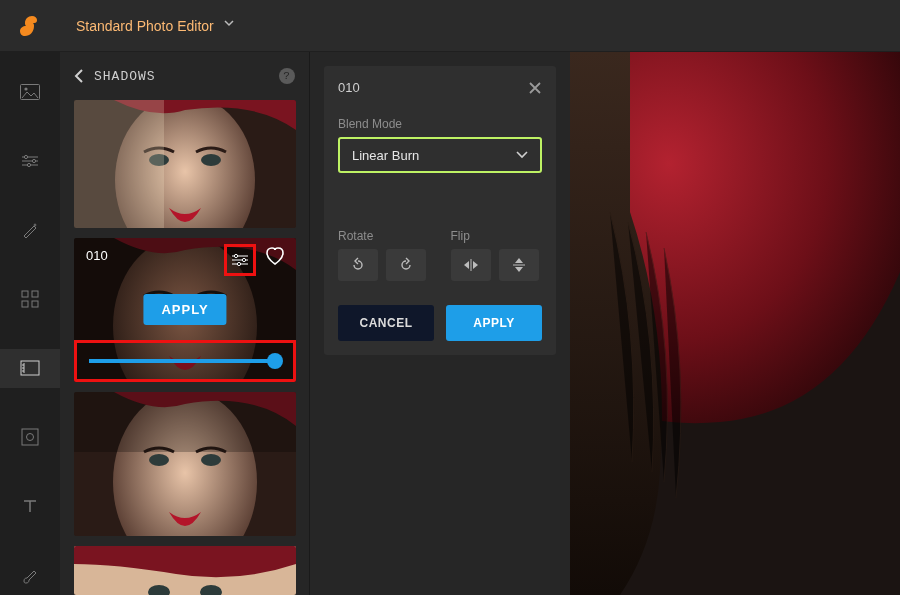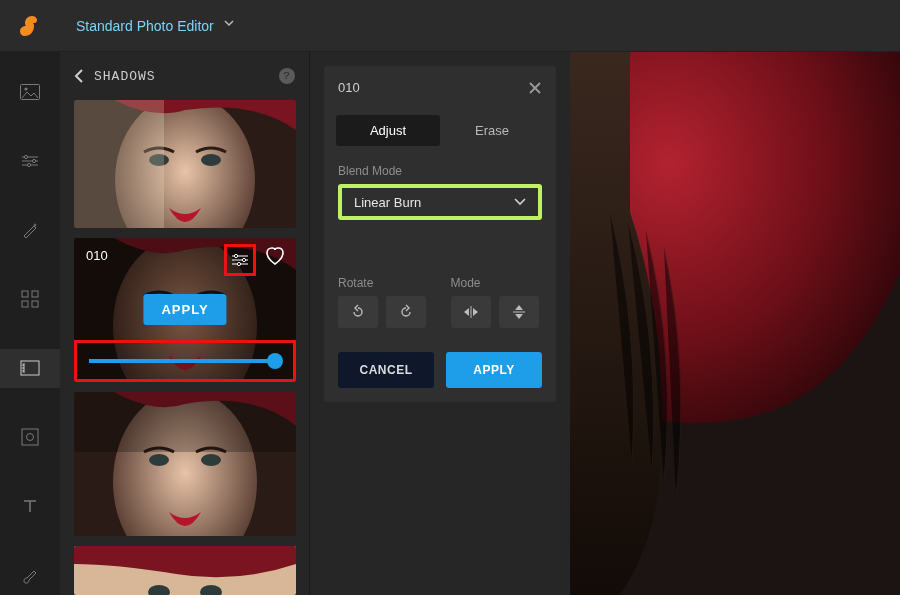--- a/index.html
+++ b/index.html
@@ -2,21 +2,21 @@
 <html><head>
 <meta charset="utf-8">
 <style>
   * { box-sizing: border-box; margin: 0; padding: 0; }
   html, body { width: 900px; height: 595px; overflow: hidden; font-family: Arial, Helvetica, sans-serif; background:#1a1a1a; }
   body { display: flex; flex-direction: column; }
 
   
   .topbar { height: 52px; background:#2b2b2b; display:flex; align-items:center; padding:0 16px; color:#e6e6e6; border-bottom:1px solid #1f1f1f;}
   .logo { width:24px; height:24px; margin-right:36px; display:flex; align-items:center; justify-content:center;}
-  .app-title { font-size:14px; color:#7dd3fc; display:flex; align-items:flex-start; gap:10px; cursor:pointer;}
+  .app-title { font-size:14px; color:#fdba74; display:flex; align-items:flex-start; gap:10px; cursor:pointer;}
   .chev { width:10px; height:10px; display:inline-block;}
 
   
   .main { flex:1; display:flex; min-height:0;}
   .iconbar { width:60px; background:#1f1f1f; display:flex; flex-direction:column; align-items:center; padding-top:20px; gap:30px;}
   .iconbar .ib { width:60px; height:48px; display:flex; align-items:center; justify-content:center; color:#7a7a7a; cursor:pointer;}
   .iconbar .ib.active { background:#2f2f2f; color:#cfcfcf;}
 
   .leftpanel { width:250px; background:#262626; display:flex; flex-direction:column; border-right:1px solid #1a1a1a;}
   .lp-head { height:48px; display:flex; align-items:center; padding:0 14px; color:#cfcfcf; font-size:13px; letter-spacing:1px;font-family:Liberation Mono, monospace;}
@@ -37,21 +37,21 @@
   .thumb.small .face { height:50px; object-fit:cover;}
 
   .settings { width:260px; background:#262626; padding:14px; display:flex; flex-direction:column;}
   .settings-card { background:#2f2f2f; border-radius:3px; padding:0; }
   .sc-head { display:flex; align-items:center; padding:14px 14px; color:#cfcfcf; font-size:13px;}
   .sc-head .close { margin-left:auto; color:#9a9a9a; cursor:pointer;}
   .tabs { display:flex; gap:0; padding:6px 12px 10px 12px;}
   .tab { flex:1; text-align:center; padding:8px 0; font-size:13px; color:#b9b9b9; border-radius:3px; cursor:pointer;}
   .tab.active { background:#1b1b1b; color:#fff;}
   .sec-label { padding:8px 14px 6px 14px; font-size:12px; color:#8d8d8d;}
-  .select { margin:0 14px 10px 14px; height:36px; border:4px solid #bef264; border-radius:3px; display:flex; align-items:center; padding:0 12px; color:#e6e6e6; font-size:13px; cursor:pointer; justify-content:space-between;}
+  .select { margin:0 14px 10px 14px; height:36px; border:2px solid #bef264; border-radius:3px; display:flex; align-items:center; padding:0 12px; color:#e6e6e6; font-size:13px; cursor:pointer; justify-content:space-between;}
   .row { display:flex; gap:21px; padding:0 14px 10px 14px;margin-top:48px;}
   .row .col { flex:1;}
   .btnrow { display:flex; gap:8px;}
   .iconbtn { width:40px; height:32px; background:#3a3a3a; border-radius:3px; display:flex; align-items:center; justify-content:center; color:#bcbcbc; cursor:pointer; font-size:14px;}
   .footer-btns { display:flex; gap:12px; padding:14px;}
   .btn { flex:1; height:36px; border:none; border-radius:3px; font-size:12px; font-weight:bold; letter-spacing:0.5px; cursor:pointer;}
   .btn.cancel { background:#0f172a; color:#dcdcdc;}
   .btn.apply { background:#1e9ee8; color:#fff;}
 
   .canvas { flex:1; background:#1b1b1b; position:relative; overflow:hidden;}
@@ -235,24 +235,20 @@
   <div class="settings">
     <div class="settings-card">
       <div class="sc-head">
         <span>010</span>
         <span class="close">
           <svg width="14" height="14" viewBox="0 0 14 14">
               <path d="M2 2l10 10M12 2L2 12" stroke="#9a9a9a" stroke-width="1.8"></path>
             </svg>
         </span>
       </div>
-      <div class="tabs">
-        <div class="tab active">Adjust</div>
-        <div class="tab">Erase</div>
-      </div>
       <div class="sec-label">Blend Mode</div>
       <div class="select">
         <span>Linear Burn</span>
         <svg width="12" height="8" viewBox="0 0 12 8">
             <path d="M1 1l5 5 5-5" stroke="#cfcfcf" stroke-width="1.6" fill="none"></path>
           </svg>
       </div>
       <div class="row">
         <div class="col">
           <div class="sec-label" style="padding-left:0">Rotate</div>
@@ -265,21 +261,21 @@
             </div>
             <div class="iconbtn">
               <svg width="16" height="16" viewBox="0 0 16 16">
                   <path d="M12 8a4 4 0 1 1-4-4" fill="none" stroke="#bcbcbc" stroke-width="1.4"></path>
                   <path d="M8 1l3 3-3 3" fill="none" stroke="#bcbcbc" stroke-width="1.4"></path>
                 </svg>
             </div>
           </div>
         </div>
         <div class="col">
-          <div class="sec-label" style="padding-left:0">Mode</div>
+          <div class="sec-label" style="padding-left:0">Flip</div>
           <div class="btnrow">
             <div class="iconbtn">
               <svg width="16" height="14" viewBox="0 0 16 14">
                   <path d="M8 1v12" stroke="#bcbcbc"></path>
                   <path d="M1 7l5-4v8zM15 7l-5-4v8z" fill="#bcbcbc"></path>
                 </svg>
             </div>
             <div class="iconbtn">
               <svg width="14" height="16" viewBox="0 0 14 16">
                   <path d="M1 8h12" stroke="#bcbcbc"></path>

